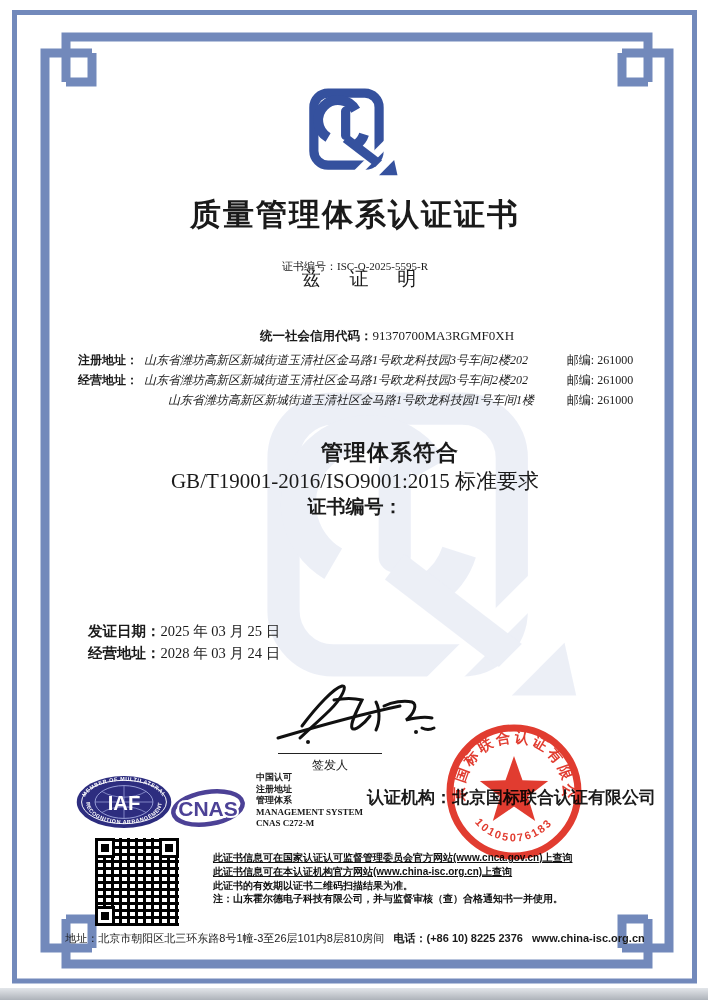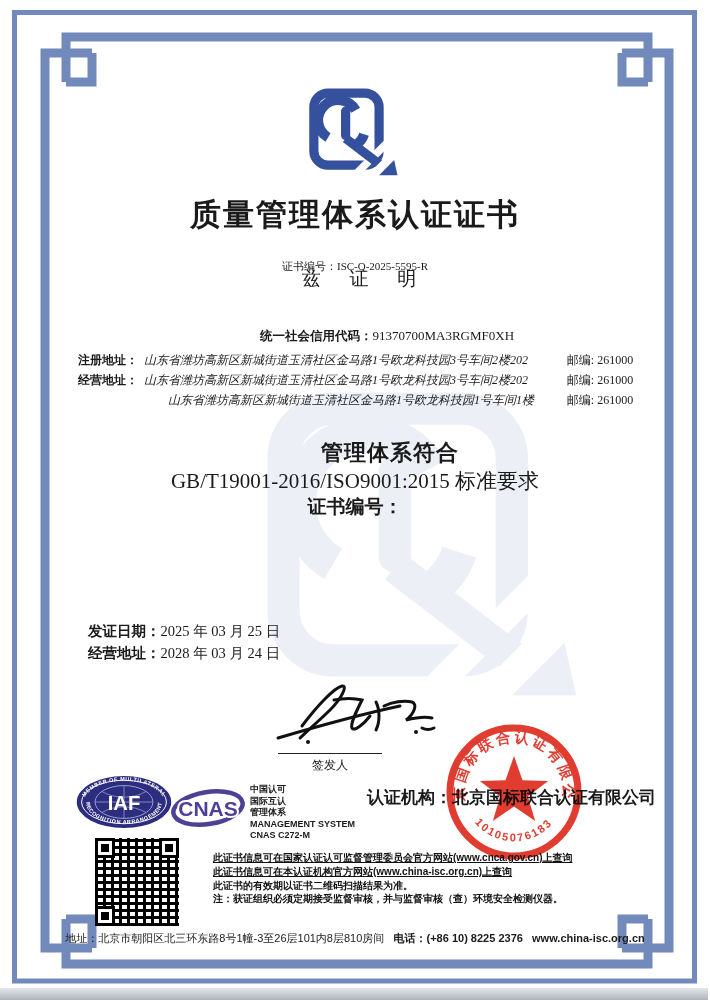--- a/index.html
+++ b/index.html
@@ -35,21 +35,21 @@
   .sig{left:272px;top:676px;width:180px;height:78px;z-index:2;}
   .sigline{left:278px;top:753px;width:104px;height:1px;background:#222;z-index:2;}
   .signer{left:278px;top:757px;width:104px;text-align:center;font-size:12px;
           font-family:"Liberation Sans",sans-serif;font-weight:400;z-index:2;}
   .body-row{left:367px;top:786px;font-size:17px;font-weight:700;
             font-family:"Liberation Sans",sans-serif;z-index:2;white-space:nowrap;}
   .seal{left:444px;top:722px;width:140px;height:140px;z-index:3;mix-blend-mode:multiply;opacity:.92;}
   
   .iaf{left:75px;top:775px;width:98px;height:54px;z-index:2;}
   .cnas{left:170px;top:783px;width:76px;height:50px;z-index:2;}
-  .acctext{left:250px;top:772px;z-index:2;font-family:Liberation Sans, sans-serif;line-height:11.5px;margin-top:12px;}
+  .acctext{left:256px;top:772px;z-index:2;font-family:Liberation Serif, serif;line-height:11.5px;}
   .acctext .cn{font-size:9px;font-weight:700;}
   .acctext .en{font-size:9px;font-weight:700;letter-spacing:0;}
   
   .qr{left:95px;top:838px;width:84px;height:88px;z-index:2;background:#fff;
       background-image:
         repeating-linear-gradient(0deg,#000 0 3px,transparent 3px 7px),
         repeating-linear-gradient(90deg,#000 0 3px,transparent 3px 8px),
         repeating-linear-gradient(90deg,transparent 0 5px,#fff 5px 6px,transparent 6px 11px);}
   .qf{position:absolute;width:20px;height:20px;border:3px solid #000;background:#fff;box-sizing:border-box;}
   .qf::after{content:"";position:absolute;inset:3px;background:#000;}
@@ -199,37 +199,37 @@
     <text x="50" y="36" text-anchor="middle" font-size="21" font-weight="700" fill="#fff" font-family="Liberation Sans, sans-serif">IAF</text>
   </svg>
 
   <svg class="abs cnas" viewBox="0 0 76 50">
     <ellipse cx="38" cy="25" rx="35" ry="16" fill="none" stroke="#4c4196" stroke-width="4.5" transform="rotate(-9 38 25)"></ellipse>
     <text x="38" y="33" text-anchor="middle" font-size="21" font-weight="700" fill="#4c4196" stroke="#fff" stroke-width="4" paint-order="stroke" font-family="Liberation Sans, sans-serif">CNAS</text>
   </svg>
 
   <div class="abs acctext">
     <div class="cn">中国认可</div>
-    <div class="cn">国际互认</div>
+    <div class="cn">注册地址</div>
     <div class="cn">管理体系</div>
     <div class="en">MANAGEMENT SYSTEM</div>
     <div class="en">CNAS C272-M</div>
   </div>
 
   <div class="abs qr">
     <div class="qf tl"></div>
     <div class="qf tr"></div>
     <div class="qf bl"></div>
   </div>
 
   <div class="abs notes">
     <div class="n1">此证书信息可在国家认证认可监督管理委员会官方网站(www.cnca.gov.cn)上查询</div>
     <div class="n2">此证书信息可在本认证机构官方网站(www.china-isc.org.cn)上查询</div>
     <div class="n3">此证书的有效期以证书二维码扫描结果为准。</div>
-    <div class="n4">注：获证组织必须定期接受监督审核，并与监督审核（查）环境安全检测仪器。</div>
+    <div class="n4">注：山东霍尔德电子科技有限公司，并与监督审核（查）合格通知书一并使用。</div>
   </div>
 
   <div class="abs ctr footer">
     <span>地址：</span><span>北京市朝阳区北三环东路8号1幢-3至26层101内8层810房间</span>
     <span>&nbsp;</span>
     <span class="b">电话：</span><span class="b">(+86 10) 8225 2376</span>
     <span>&nbsp;</span>
     <span class="b">www.china-isc.org.cn</span>
   </div>
 

